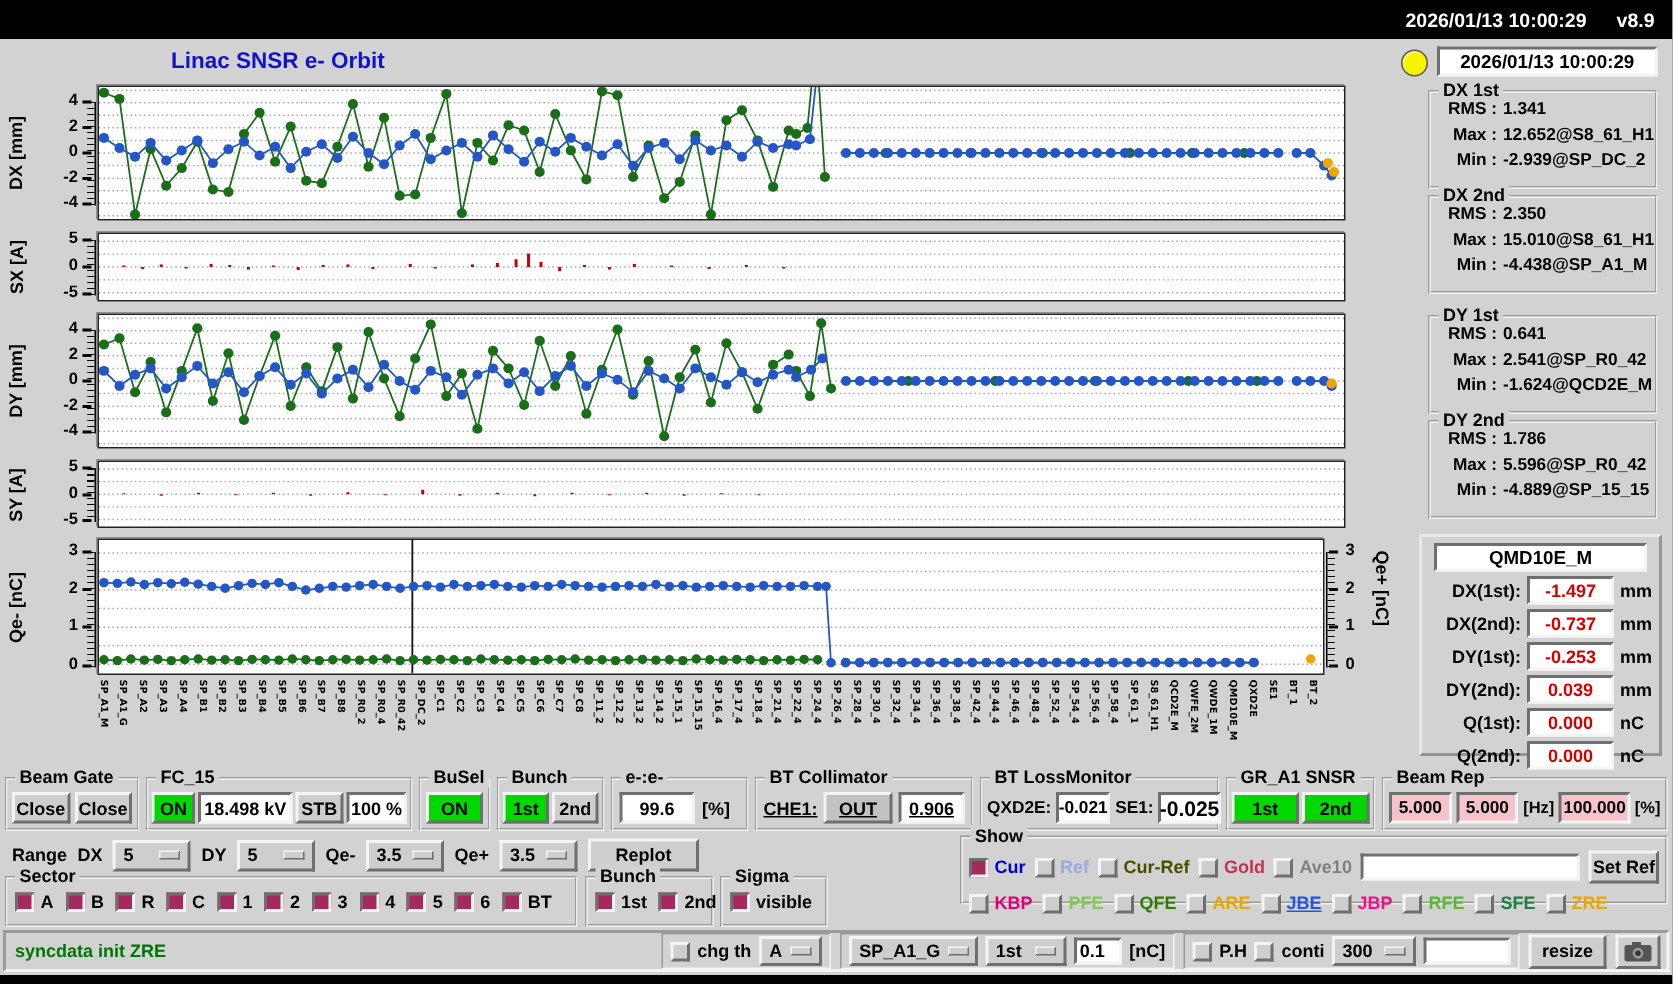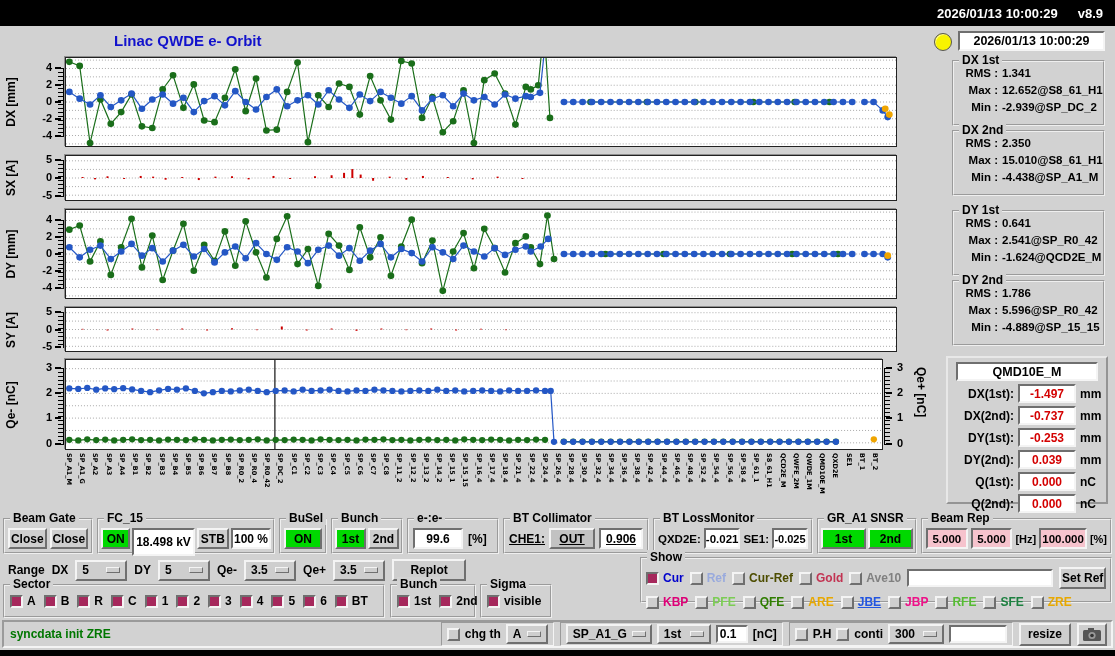--- a/index.html
+++ b/index.html
@@ -61,21 +61,21 @@
 </head>
 <body>
 
 <div id="root">
   <div id="topbar">
     <span>2026/01/13 10:00:29</span>
     <span>v8.9</span>
   </div>
 
   <div id="main">
-    <div id="title">Linac QWDE e- Orbit</div>
+    <div id="title">Linac SNSR e- Orbit</div>
 
     <div id="plots" class="abs" style="left:0;top:0;width:930px;height:560px;">
         <div class="ylab" style="left: 0px; top: 31px; height: 90px;">
           <span>DX [mm]</span>
         </div>
         <div class="tick" style="left: 22px; top: 34.7143px;">4</div>
         <div class="dash" style="left: 55px; top: 40.7143px;"></div>
         <div class="tick" style="left: 22px; top: 51.8571px;">2</div>
         <div class="dash" style="left: 55px; top: 57.8571px;"></div>
         <div class="tick" style="left: 22px; top: 69px;">0</div>
@@ -853,21 +853,21 @@
       <span class="grp-title">Beam Gate</span>
       <div style="display:flex;gap:3px;margin:8px 3px 0 3px;">
         <div class="btn" style="width:40px;height:21px;">Close</div>
         <div class="btn" style="width:40px;height:21px;">Close</div>
       </div>
     </div>
     <div class="grp" style="left:97px;top:492px;width:178px;height:36px;">
       <span class="grp-title">FC_15</span>
       <div style="display:flex;gap:2px;margin:8px 2px 0 2px;">
         <div class="btn grn" style="width:30px;height:21px;">ON</div>
-        <div class="fld" style="width:64px;height:28px;">18.498 kV</div>
+        <div class="fld" style="width:64px;height:21px;">18.498 kV</div>
         <div class="btn" style="width:33px;height:21px;">STB</div>
         <div class="fld" style="width:41px;height:21px;">100 %</div>
       </div>
     </div>
     <div class="grp" style="left:279px;top:492px;width:48px;height:36px;">
       <span class="grp-title">BuSel</span>
       <div class="btn grn" style="width:38px;height:21px;margin:8px 3px 0 3px;">ON</div>
     </div>
     <div class="grp" style="left:331px;top:492px;width:72px;height:36px;">
       <span class="grp-title">Bunch</span>
@@ -890,21 +890,21 @@
         <div class="btn dk" style="width:46px;height:21px;">OUT</div>
         <div class="fld" style="width:44px;height:21px;">0.906</div>
       </div>
     </div>
     <div class="grp" style="left:653px;top:492px;width:160px;height:36px;">
       <span class="grp-title">BT LossMonitor</span>
       <div style="display:flex;gap:3px;margin:8px 3px 0 3px;align-items:center;font-size:11px;">
         <span class="lbl" style="font-size:11.5px;">QXD2E:</span>
         <div class="fld" style="width:42px;height:21px;font-size:11.5px;">-0.021</div>
         <span class="lbl" style="font-size:11.5px;">SE1:</span>
-        <div class="fld" style="width:42px;height:21px;font-size:11px;">-0.025</div>
+        <div class="fld" style="width:42px;height:21px;font-size:14px;">-0.025</div>
       </div>
     </div>
     <div class="grp" style="left:817px;top:492px;width:100px;height:36px;">
       <span class="grp-title">GR_A1 SNSR</span>
       <div style="display:flex;gap:2px;margin:8px 2px 0 2px;">
         <div class="btn grn" style="width:45px;height:21px;">1st</div>
         <div class="btn grn" style="width:45px;height:21px;">2nd</div>
       </div>
     </div>
     <div class="grp" style="left:921px;top:492px;width:191px;height:36px;">

